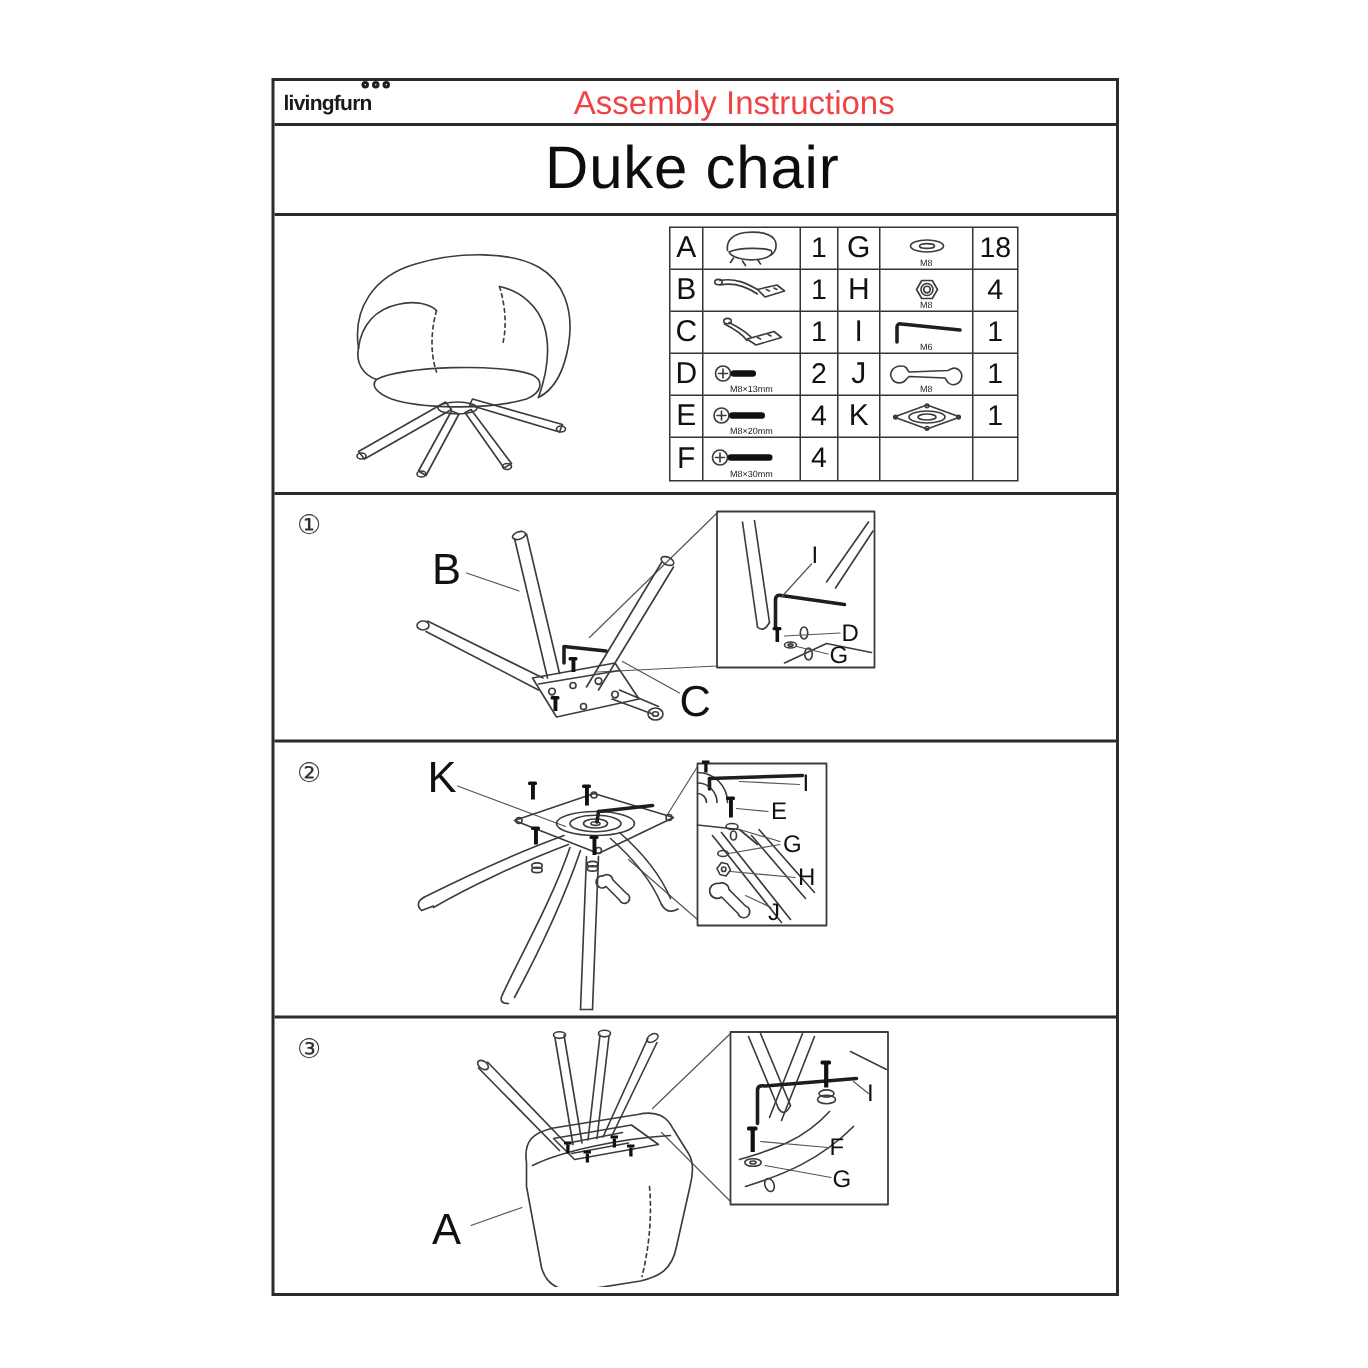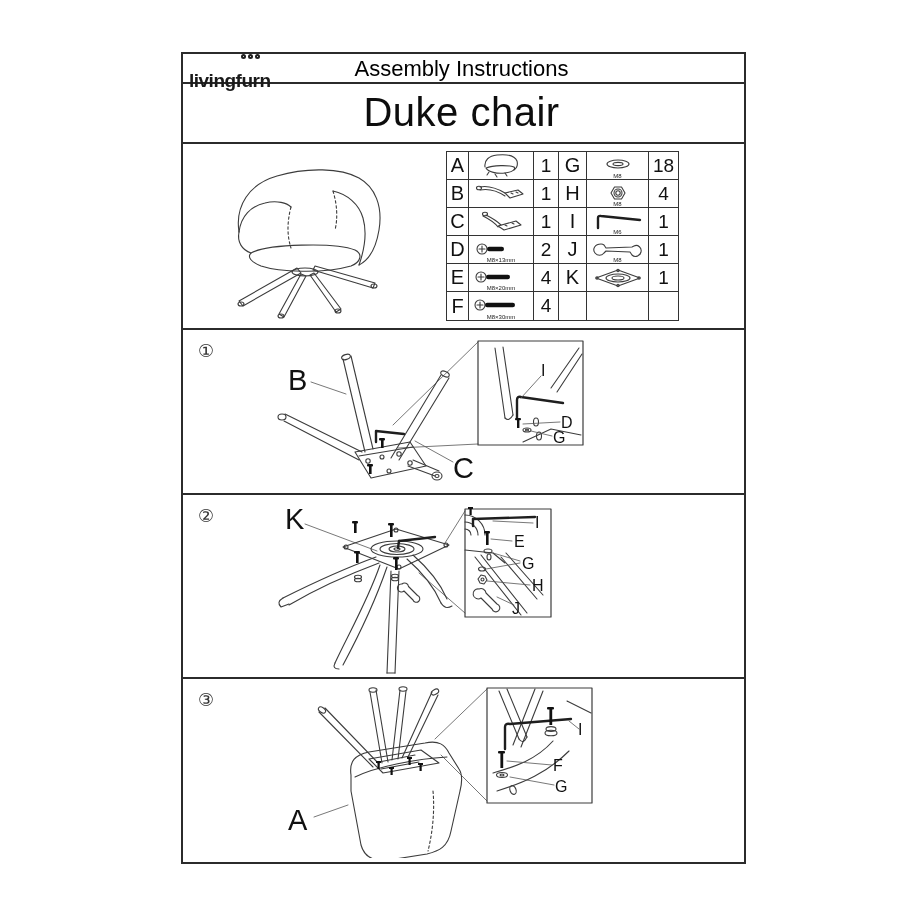--- a/index.html
+++ b/index.html
@@ -2,25 +2,25 @@
 <html><head>
 <meta charset="utf-8">
 <style>
   html,body{margin:0;padding:0;background:#ffffff;}
   body{width:912px;height:912px;position:relative;font-family:"Liberation Sans",sans-serif;color:#111;}
   .doc{position:absolute;left:181px;top:52px;width:561px;height:808px;border:2px solid #2b2b2b;background:#fff;}
   .hr{position:absolute;left:0;width:100%;height:2px;background:#2b2b2b;}
   .sec{position:absolute;left:0;width:557px;overflow:visible;}
   .abs{position:absolute;}
   
-  .logo{position:absolute;left:6px;top:16px;font-size:19px;font-weight:bold;letter-spacing:-0.5px;color:#1a1a1a;}
+  .logo{position:absolute;left:6px;top:6px;font-size:14px;font-weight:bold;letter-spacing:-0.5px;color:#1a1a1a;}
   .dots{position:absolute;left:58px;top:0px;display:flex;gap:2px;}
   .dot{width:5px;height:5px;border-radius:50%;background:#1f1f1f;display:flex;align-items:center;justify-content:center;}
   .dot span{width:1.6px;height:1.6px;border-radius:50%;background:#fff;display:block;}
-  .hdr-title{position:absolute;left:0;top:2px;width:100%;text-align:center;font-size:22px;color:#000000;}
+  .hdr-title{position:absolute;left:0;top:2px;width:100%;text-align:center;font-size:22px;color:#ef4444;padding-left:28px;}
   .prod-title{position:absolute;left:0;top:6px;width:100%;text-align:center;font-size:40px;letter-spacing:0.5px;color:#0d0d0d;}
   
   .ptable{position:absolute;left:263px;top:7px;border:1.5px solid #333;display:grid;grid-template-columns:22px 65px 25px 28px 62px 29px;grid-auto-rows:28px;background:#fff;}
   .ptable>div{border-right:1px solid #333;border-bottom:1px solid #333;display:flex;align-items:center;justify-content:center;position:relative;}
   .ptable>div:nth-child(6n){border-right:none;}
   .ptable>div.lr{border-bottom:none;}
   .pl{font-size:20px;color:#111;}
   .pq{font-size:19px;color:#111;}
   .sub{position:absolute;bottom:0px;left:0;width:100%;text-align:center;font-size:6px;color:#222;line-height:6px;}
   

